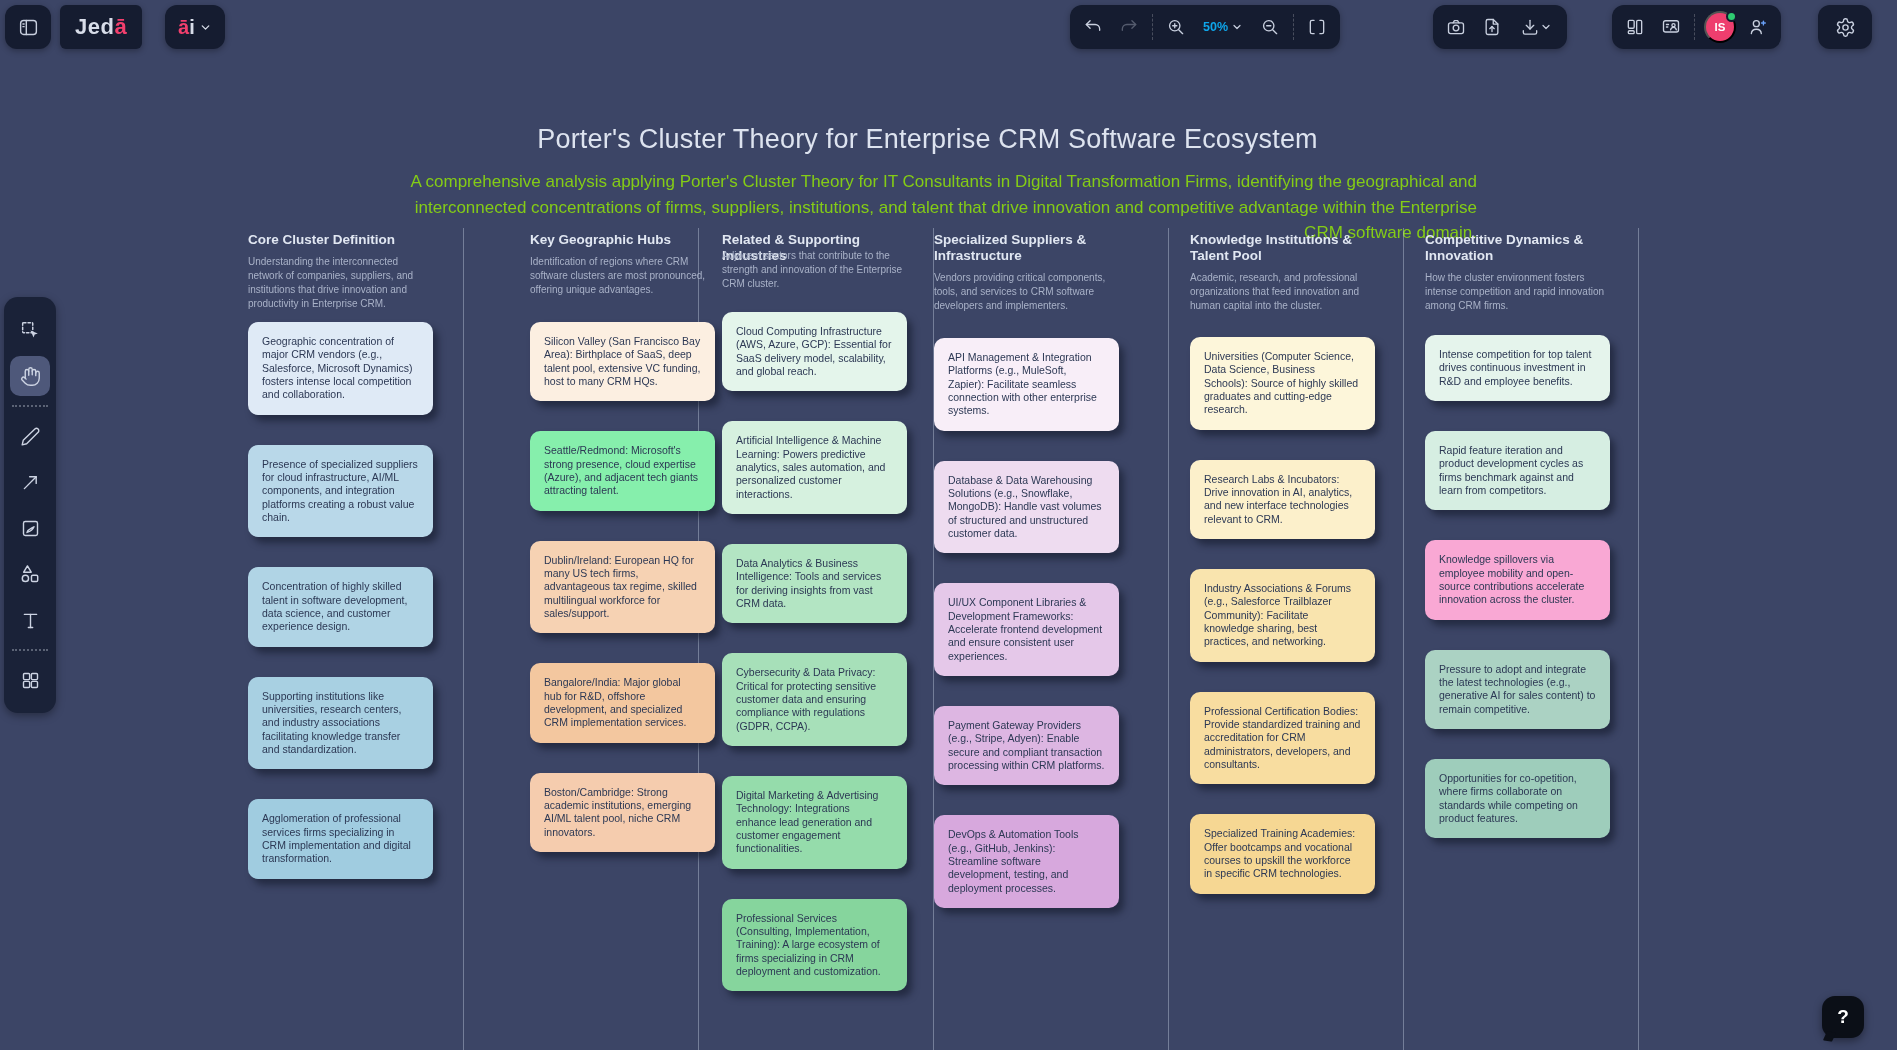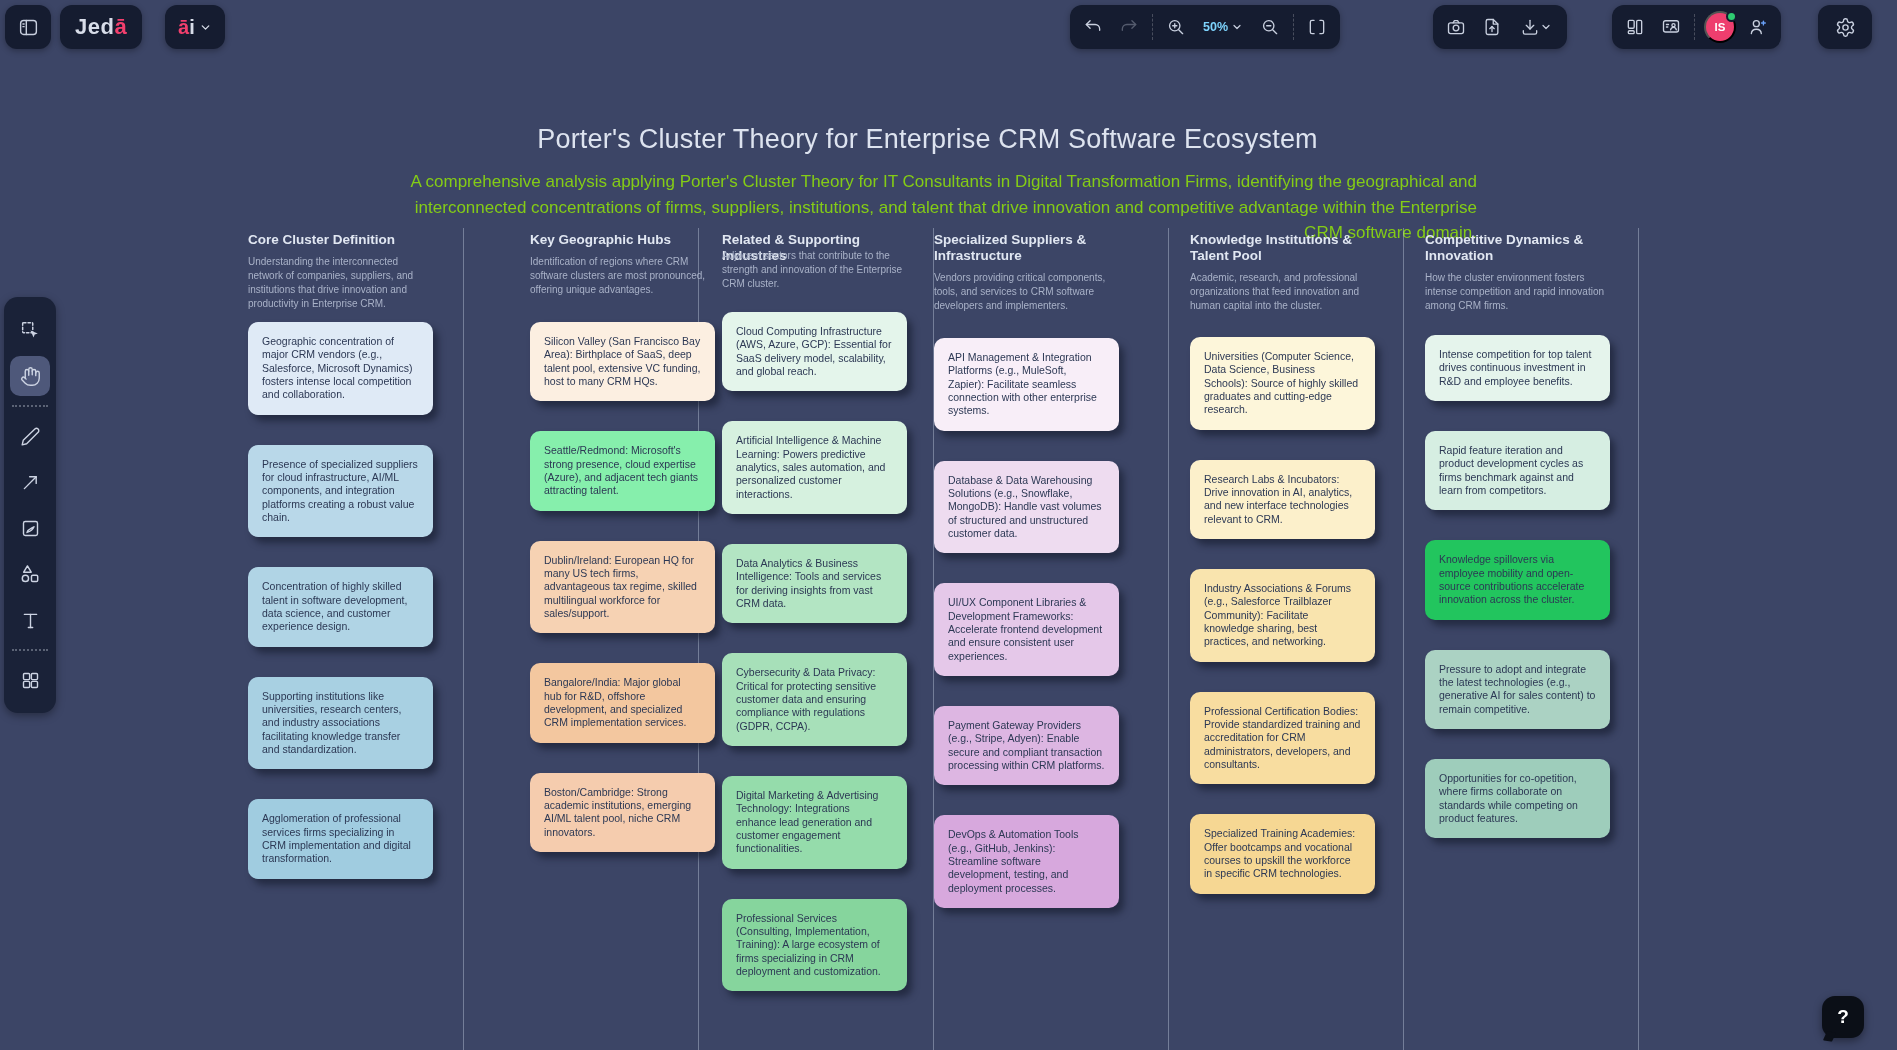--- a/index.html
+++ b/index.html
@@ -45,21 +45,21 @@
     border-radius:12px;display:inline-flex;align-items:center;
     padding:0 5px;box-shadow:0 2px 6px rgba(0,0,0,.3);
   }
   .tbtn{
     background:none;border:0;min-width:36px;height:36px;padding:0 2px;
     display:flex;align-items:center;justify-content:center;border-radius:9px;cursor:pointer;
   }
   .tbtn svg{stroke:var(--icon);fill:none;stroke-width:1.6;stroke-linecap:round;stroke-linejoin:round;}
   .tbtn.disabled svg{opacity:.35;}
   .vsep{width:0;height:26px;border-left:1px dashed rgba(255,255,255,.22);margin:0 5px;}
-  .zoom-label{font-size:12.5px;font-weight:600;color:#7dd3fc;margin-right:3px;}
+  .zoom-label{font-size:12.5px;font-weight:600;color:#0ea5e9;margin-right:3px;}
   .logo-btn{font-size:22px;font-weight:600;color:#d8dde9;letter-spacing:.5px;background:none;border:0;cursor:pointer;padding:0 10px;}
   .accent{color:var(--accent-pink);}
   .ai-btn{font-size:20px;font-weight:600;background:none;border:0;cursor:pointer;display:flex;align-items:center;gap:4px;padding:0 8px;color:#d8dde9;}
   .avatar{
     width:32px;height:32px;border-radius:50%;background:#ee3e6e;color:#fff;
     font-weight:700;font-size:11.5px;display:flex;align-items:center;justify-content:center;
     position:relative;margin:0 4px;cursor:pointer;
   }
   .status-dot{position:absolute;top:-2px;right:-3px;width:11px;height:11px;border-radius:50%;background:#2ecc71;border:2px solid var(--panel-bg);}
   
@@ -154,39 +154,39 @@
           <div class="note" style="background: rgb(248, 221, 160);">Professional Certification Bodies: Provide standardized training and accreditation for CRM administrators, developers, and consultants.</div>
           <div class="note" style="background: rgb(246, 215, 147);">Specialized Training Academies: Offer bootcamps and vocational courses to upskill the workforce in specific CRM technologies.</div>
         </div>
       </div>
       <div class="column" style="left: 1425px;">
         <div class="col-title">Competitive Dynamics &amp; Innovation</div>
         <div class="col-desc">How the cluster environment fosters intense competition and rapid innovation among CRM firms.</div>
         <div class="notes" style="top: 103px;">
           <div class="note" style="background: rgb(229, 244, 236);">Intense competition for top talent drives continuous investment in R&amp;D and employee benefits.</div>
           <div class="note" style="background: rgb(214, 238, 226);">Rapid feature iteration and product development cycles as firms benchmark against and learn from competitors.</div>
-          <div class="note" style="background: #22c55e;">Knowledge spillovers via employee mobility and open-source contributions accelerate innovation across the cluster.</div>
+          <div class="note" style="background: #f9a8d4;">Knowledge spillovers via employee mobility and open-source contributions accelerate innovation across the cluster.</div>
           <div class="note" style="background: rgb(171, 210, 195);">Pressure to adopt and integrate the latest technologies (e.g., generative AI for sales content) to remain competitive.</div>
           <div class="note" style="background: rgb(158, 205, 187);">Opportunities for co-opetition, where firms collaborate on standards while competing on product features.</div>
         </div>
       </div>
     </div>
 </div>
 
 <div class="panel" style="left:5px;">
   <button class="tbtn">
     <svg width="21" height="21" viewBox="0 0 24 24">
       <rect x="3" y="4" width="18" height="16" rx="3.5"></rect>
         <line x1="9.5" y1="4" x2="9.5" y2="20"></line>
       <line x1="5.6" y1="8" x2="7" y2="8"></line>
         <line x1="5.6" y1="11" x2="7" y2="11"></line>
     </svg>
   </button>
 </div>
-<div class="panel" style="left:60px;">
+<div class="panel" style="left:60px;border-radius:6px;">
   <button class="logo-btn"><span>Jed</span><span class="accent">ā</span></button>
 </div>
 <div class="panel" style="left:165px;">
   <button class="ai-btn">
     <span><span class="accent">ā</span><span>i</span></span>
     <svg width="13" height="13" viewBox="0 0 24 24" style="stroke:#d8dde9;fill:none;stroke-width:2.4;stroke-linecap:round;stroke-linejoin:round;">
         <polyline points="6 9 12 15 18 9"></polyline>
       </svg>
   </button>
 </div>

